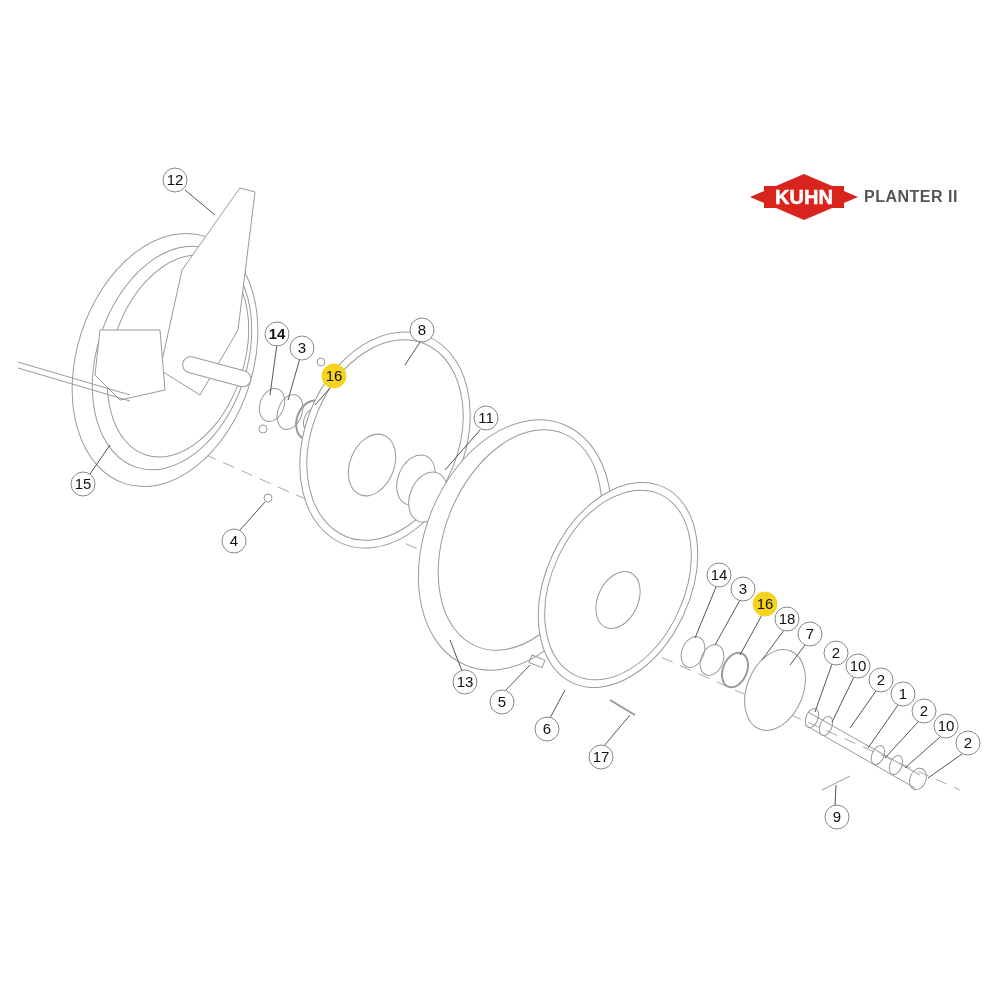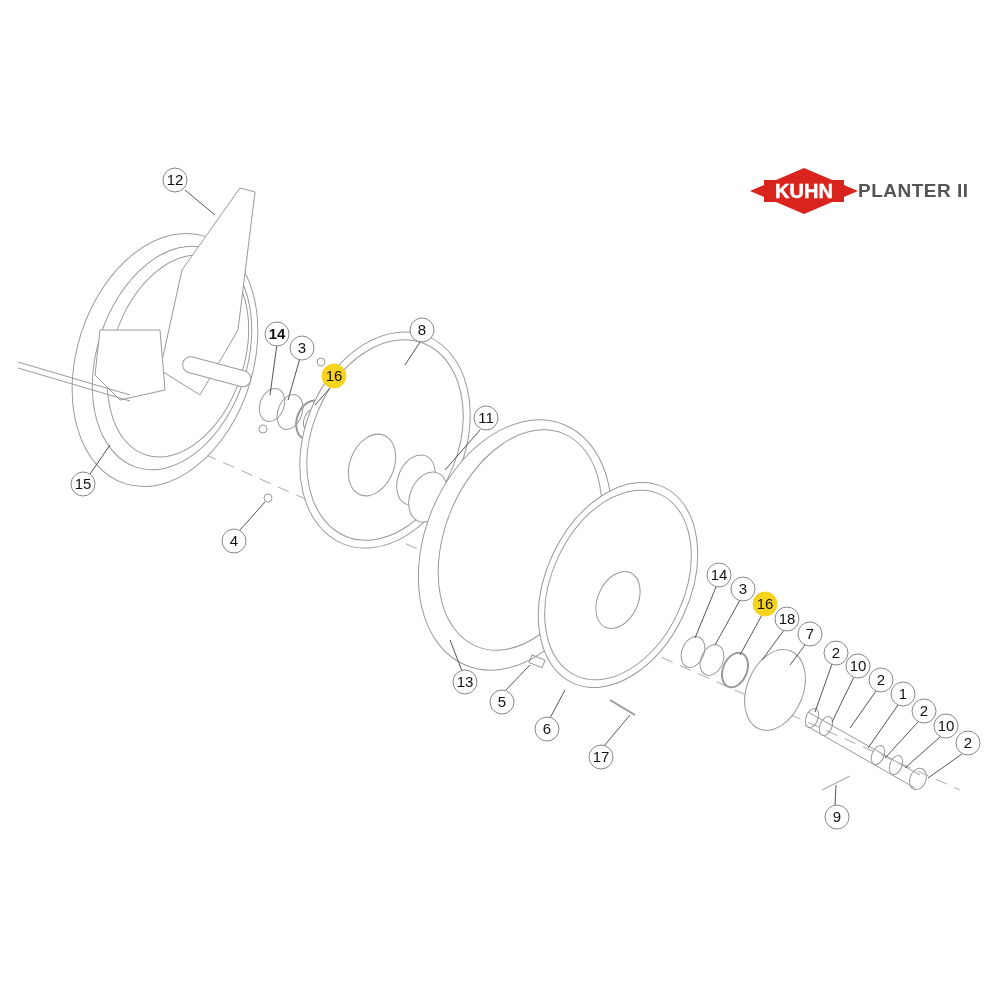--- a/index.html
+++ b/index.html
@@ -1,19 +1,19 @@
 <!DOCTYPE html>
 <html><head>
 <meta charset="utf-8">
 <style>
   html, body { margin:0; padding:0; background:#ffffff; }
   body { width:1000px; height:1000px; position:relative; overflow:hidden; font-family:"Liberation Sans", sans-serif; }
   #diagram { position:absolute; left:0; top:0; width:1000px; height:1000px; }
-  .brand { position:absolute; left:750px; top:168px; height:46px; display:flex; align-items:center; }
-  .brand-title { font-family:"Liberation Sans", sans-serif; font-weight:bold; font-size:19px; color:#555555; margin-left:0; letter-spacing:0.5px; }
+  .brand { position:absolute; left:750px; top:174px; height:46px; display:flex; align-items:center; }
+  .brand-title { font-family:"Liberation Sans", sans-serif; font-weight:bold; font-size:16px; color:#555555; margin-left:6px; letter-spacing:0.5px; }
   .callout-text { font-family:"Liberation Sans", sans-serif; font-size:15px; fill:#111111; }
 </style>
 </head>
 <body>
 
 <svg id="diagram" viewBox="0 0 1000 1000" xmlns="http://www.w3.org/2000/svg">
   <g stroke="#9a9a9a" fill="none" stroke-width="1">
 
     <line x1="150" y1="430" x2="960" y2="790" stroke-dasharray="12 8" stroke="#aaaaaa"></line>
 

